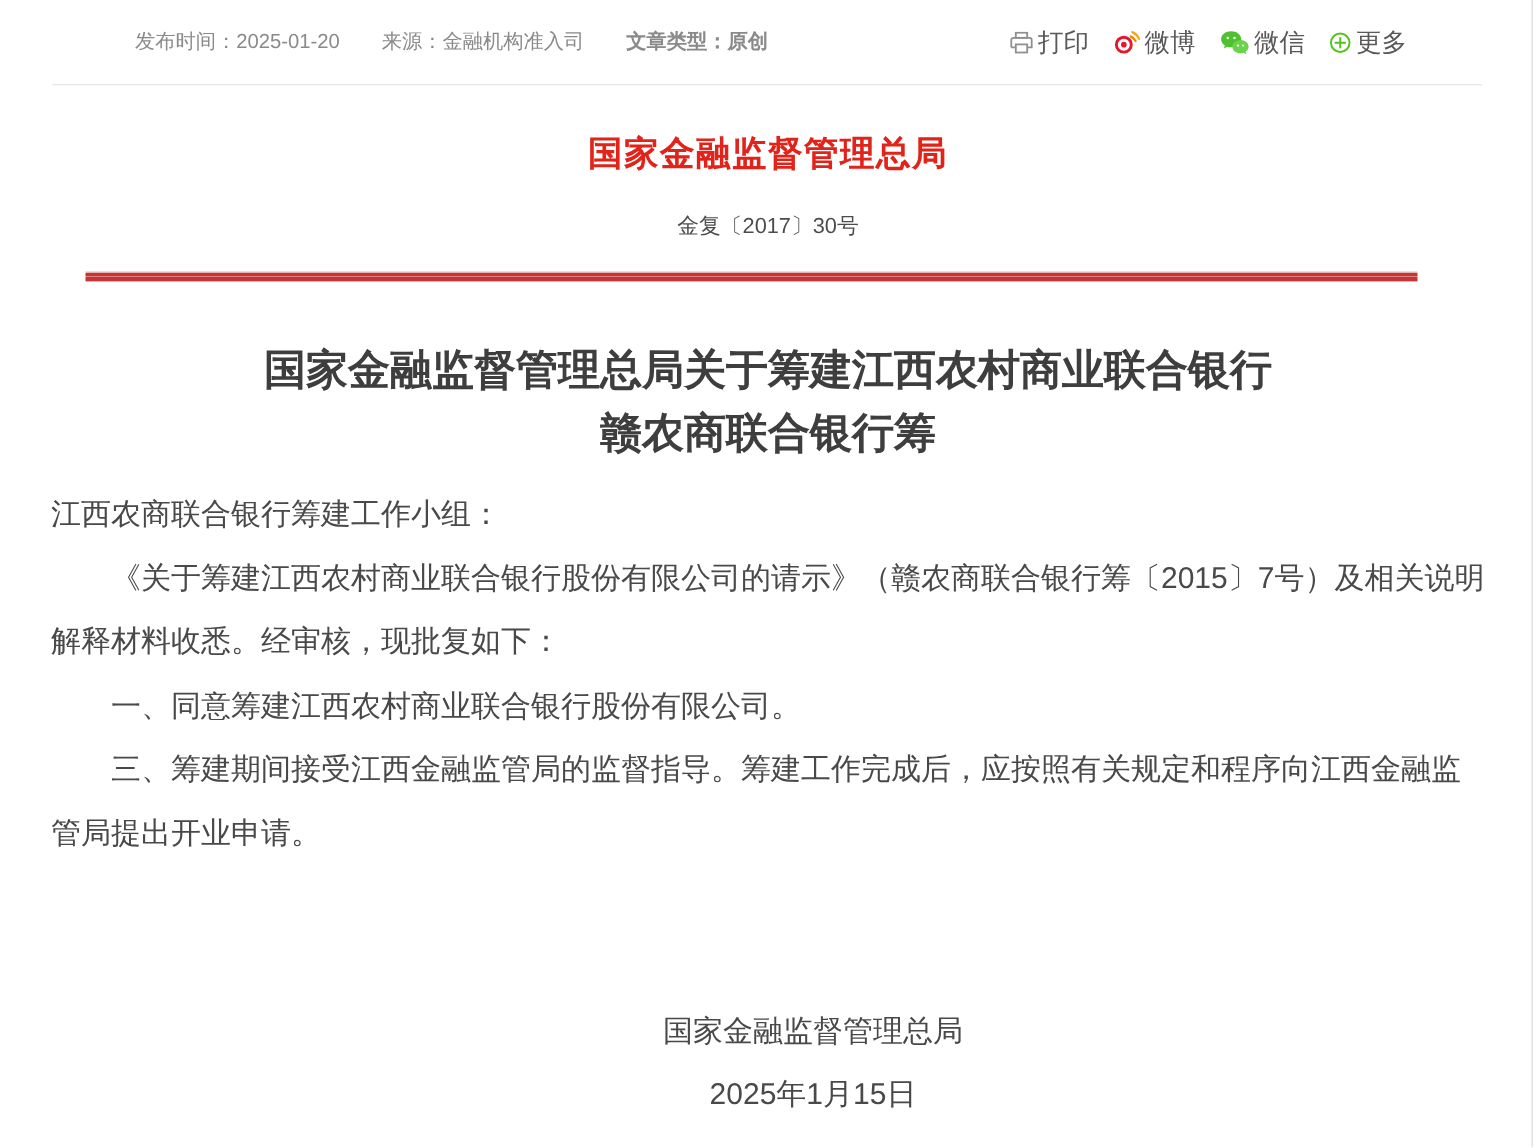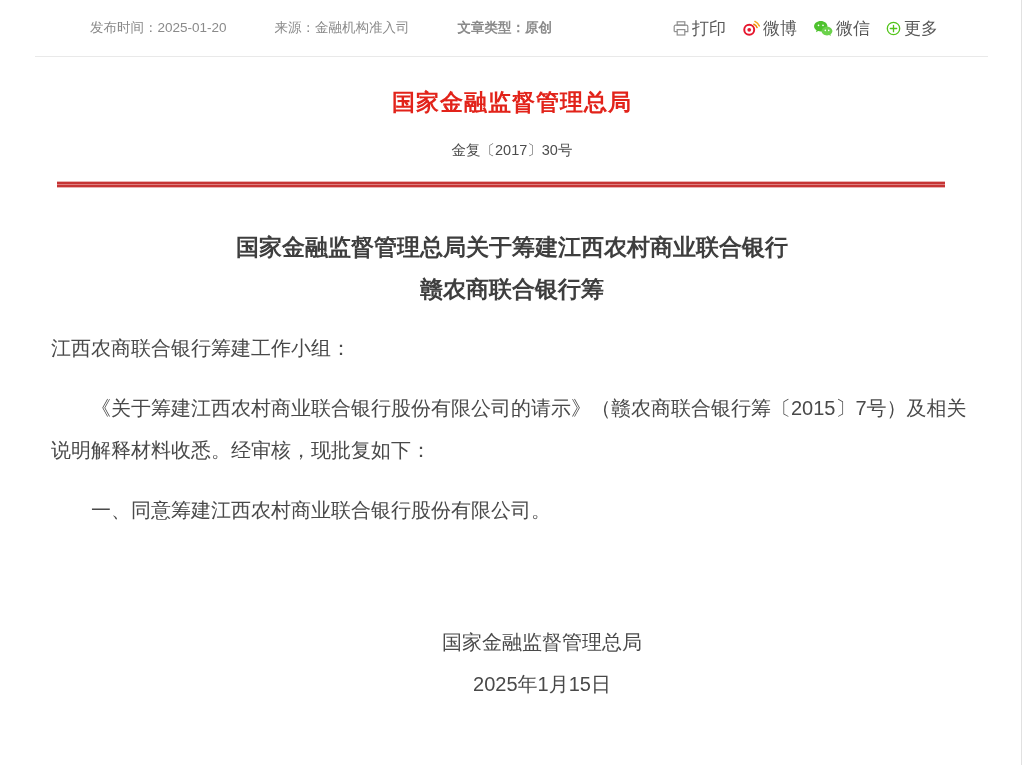--- a/index.html
+++ b/index.html
@@ -28,21 +28,20 @@
     display: flex;
     align-items: center;
     justify-content: space-between;
   }
   .meta-left {
     padding-left: 55px;
     font-size: 13.5px;
     color: #8a8a8a;
     display: flex;
     align-items: center;
-    gap: 20px;
   }
   .meta-group { margin-right: 28px; white-space: nowrap; }
   .meta-group:last-child { margin-right: 4px; font-weight: bold; }
 
   .share-tools {
     padding-right: 50px;
     display: flex;
     align-items: center;
     gap: 16px;
     font-size: 17px;
@@ -83,34 +82,34 @@
       #c63434 14%, #c63434 40%,
       #dd8181 40%, #dd8181 57%,
       #c63434 57%, #c63434 86%,
       #e9b3b3 86%, #e9b3b3 100%
     );
   }
 
   .doc-title {
     margin: 38px 0 0 0;
     text-align: center;
-    font-size: 23px;
+    font-size: 28px;
     font-weight: bold;
     color: #3e3e3e;
     line-height: 42px;
   }
   .doc-title span { display: block; }
 
   .body-text {
     margin-top: 12px;
     font-size: 20px;
     line-height: 42.5px;
     color: #494949;
   }
-  .body-text p { margin: 17px; }
+  .body-text p { margin: 0; }
   .body-text p.indent { text-indent: 2em; }
 
   .signature {
     position: relative;
     left: 30px;
     margin-top: 90px;
     text-align: center;
     font-size: 20px;
     line-height: 42px;
     color: #494949;
@@ -187,20 +186,21 @@
 
     <h2 class="doc-title">
       <span>国家金融监督管理总局关于筹建江西农村商业联合银行</span>
       <span>赣农商联合银行筹</span>
     </h2>
 
     <div class="body-text">
       <p>江西农商联合银行筹建工作小组：</p>
       <p class="indent">《关于筹建江西农村商业联合银行股份有限公司的请示》（赣农商联合银行筹〔2015〕7号）及相关说明解释材料收悉。经审核，现批复如下：</p>
       <p class="indent">一、同意筹建江西农村商业联合银行股份有限公司。</p>
+      <p class="indent">三、筹建期间接受江西金融监管局的监督指导。筹建工作完成后，应按照有关规定和程序向江西金融监管局提出开业申请。</p>
     </div>
 
     <div class="signature">
       <div>国家金融监督管理总局</div>
       <div>2025年1月15日</div>
     </div>
   </div>
 </div>
 
 </body></html>

